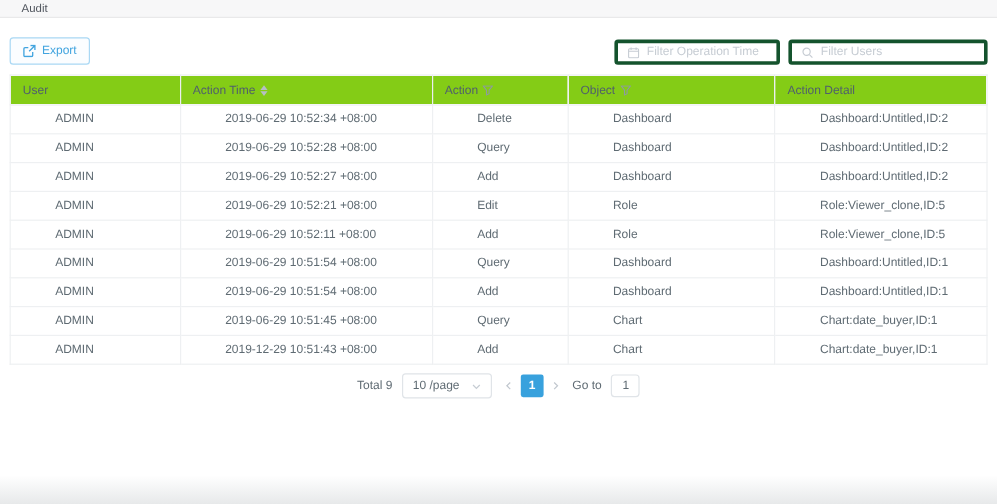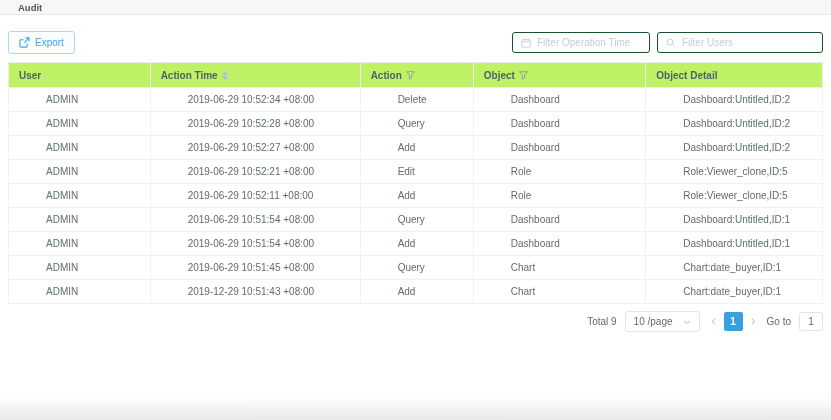--- a/index.html
+++ b/index.html
@@ -3,53 +3,53 @@
 <meta charset="utf-8">
 <style>
   * { box-sizing: border-box; margin: 0; padding: 0; }
   html,body { background:#fff; }
   body { font-family: "Liberation Sans", sans-serif; }
   .screen { position:relative; width:831px; height:420px; background:#fff; overflow:hidden; }
 
   
   .page-header { height:15px; background:#f7f7f8; border-bottom:1px solid #e9e9ea;
                  display:flex; align-items:center; padding-left:18px; }
-  .page-title { font-size:9.5px; color:#51565e;font-weight:bold; }
+  .page-title { font-size:9.5px; color:#51565e; }
 
   
   .content { padding: 0 8px; }
 
-  .toolbar { margin-top:16px; display:flex; align-items:center; justify-content:space-between; height:23px;gap:30px; }
+  .toolbar { margin-top:16px; display:flex; align-items:flex-end; justify-content:space-between; height:23px;gap:30px; }
   .export-btn { display:inline-flex; align-items:center; gap:5px; height:23px; padding:0 10px;
                 background:#fbfdff; border:1px solid #a9d8f4; border-radius:3px;
                 color:#41a4df; font-size:10px; cursor:pointer; font-family:inherit; }
   .toolbar-right { display:flex; gap:7px; }
   .filter-input { display:flex; align-items:center; gap:6px; height:21px; padding:0 8px;
-                  border:1px solid #14532d; border-radius:3px; background:#fff; }
+                  border:3px solid #14532d; border-radius:3px; background:#fff; }
   .filter-input.op-time { width:138px; }
   .filter-input.users { width:166px; }
   .filter-input input { border:none; outline:none; width:100%; font-size:10px; color:#5f6b73;
                         font-family:inherit; background:transparent; }
   .filter-input input::placeholder { color:#c6ccd3; }
   .in-icon { flex:0 0 auto; display:flex; }
 
   
   table { width:100%; margin-top:8px; border-collapse:collapse; table-layout:fixed; }
   th, td { border:1px solid #eef0f2; font-size:10px; text-align:left; padding:0 10px;
            overflow:hidden; white-space:nowrap; text-overflow:ellipsis; }
-  thead th { height:25px; background:#bef264; color:#50606c; font-weight:700; border-color:#eceef0; }
+  thead th { height:25px; background:#84cc16; color:#50606c; font-weight:400; border-color:#eceef0; }
   tbody td { height:24px; color:#5f6b73; font-weight:400;padding-left:37px; }
   .th-inner { display:inline-flex; align-items:center; gap:4px; }
   .sorter { display:inline-flex; flex-direction:column; gap:1px; }
   .sorter i { display:block; width:0; height:0; border-left:3px solid transparent; border-right:3px solid transparent; }
   .sorter .up { border-bottom:4px solid #b6bec6; }
   .sorter .down { border-top:4px solid #b6bec6; }
 
   
-  .pagination { margin-top:7px; display:flex; align-items:center; justify-content:flex-end; gap:8px;
+  .pagination { margin-top:7px; display:flex; align-items:center; justify-content:center; gap:8px;
                 font-size:10px; color:#5f6b73; }
   .page-size-select { display:inline-flex; align-items:center; gap:10px; height:21px; padding:0 8px;
                       border:1px solid #e0e4e8; border-radius:3px; color:#5f6b73; background:#fff; cursor:pointer; }
   .pager { display:flex; align-items:center; gap:4px; }
   .pg-arrow { background:none; border:none; display:flex; align-items:center; padding:0 2px; cursor:pointer; }
   .pg-num { width:19px; height:19px; border:none; border-radius:2px; background:#38a1dd; color:#fff;
             font-size:10px; font-weight:700; cursor:pointer; font-family:inherit; }
   .goto-input { width:24px; height:19px; border:1px solid #e0e4e8; border-radius:3px; text-align:center;
                 font-size:10px; color:#5f6b73; outline:none; font-family:inherit; }
 
@@ -130,21 +130,21 @@
               </span></th>
             <th><span class="th-inner">
                 <span>Object</span>
                 <span class="in-icon">
                   <svg width="9" height="9" viewBox="0 0 10 10">
                     <path d="M.8.8h8.4L6.2 4.6v3.2L3.8 9V4.6Z" fill="none" stroke="#8d9aa3" stroke-width="1"></path>
                   </svg>
                 </span>
               </span></th>
             <th><span class="th-inner">
-                <span>Object Detail</span>
+                <span>Action Detail</span>
               </span></th>
           </tr>
         </thead>
       <tbody id="tbody">
           <tr>
             <td>ADMIN</td>
             <td>2019-06-29 10:52:34 +08:00</td>
             <td>Delete</td>
             <td>Dashboard</td>
             <td>Dashboard:Untitled,ID:2</td>

